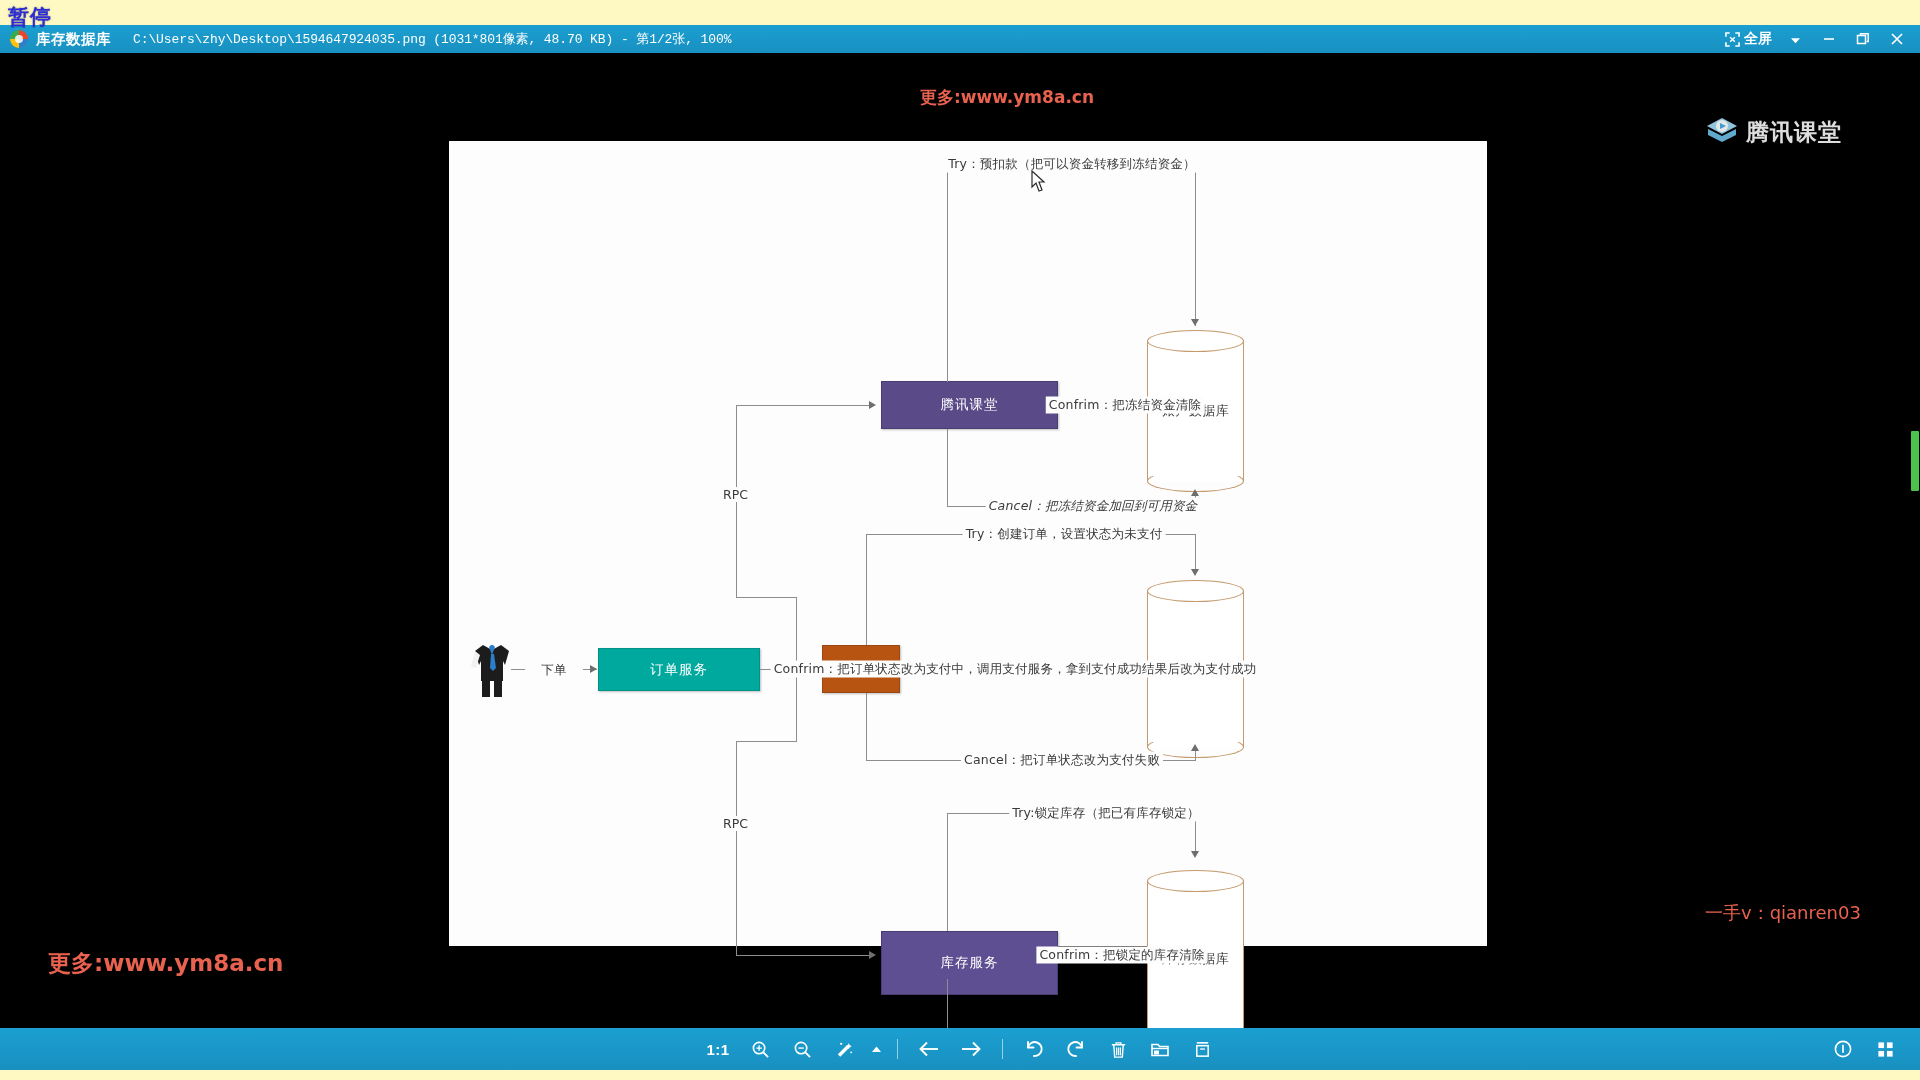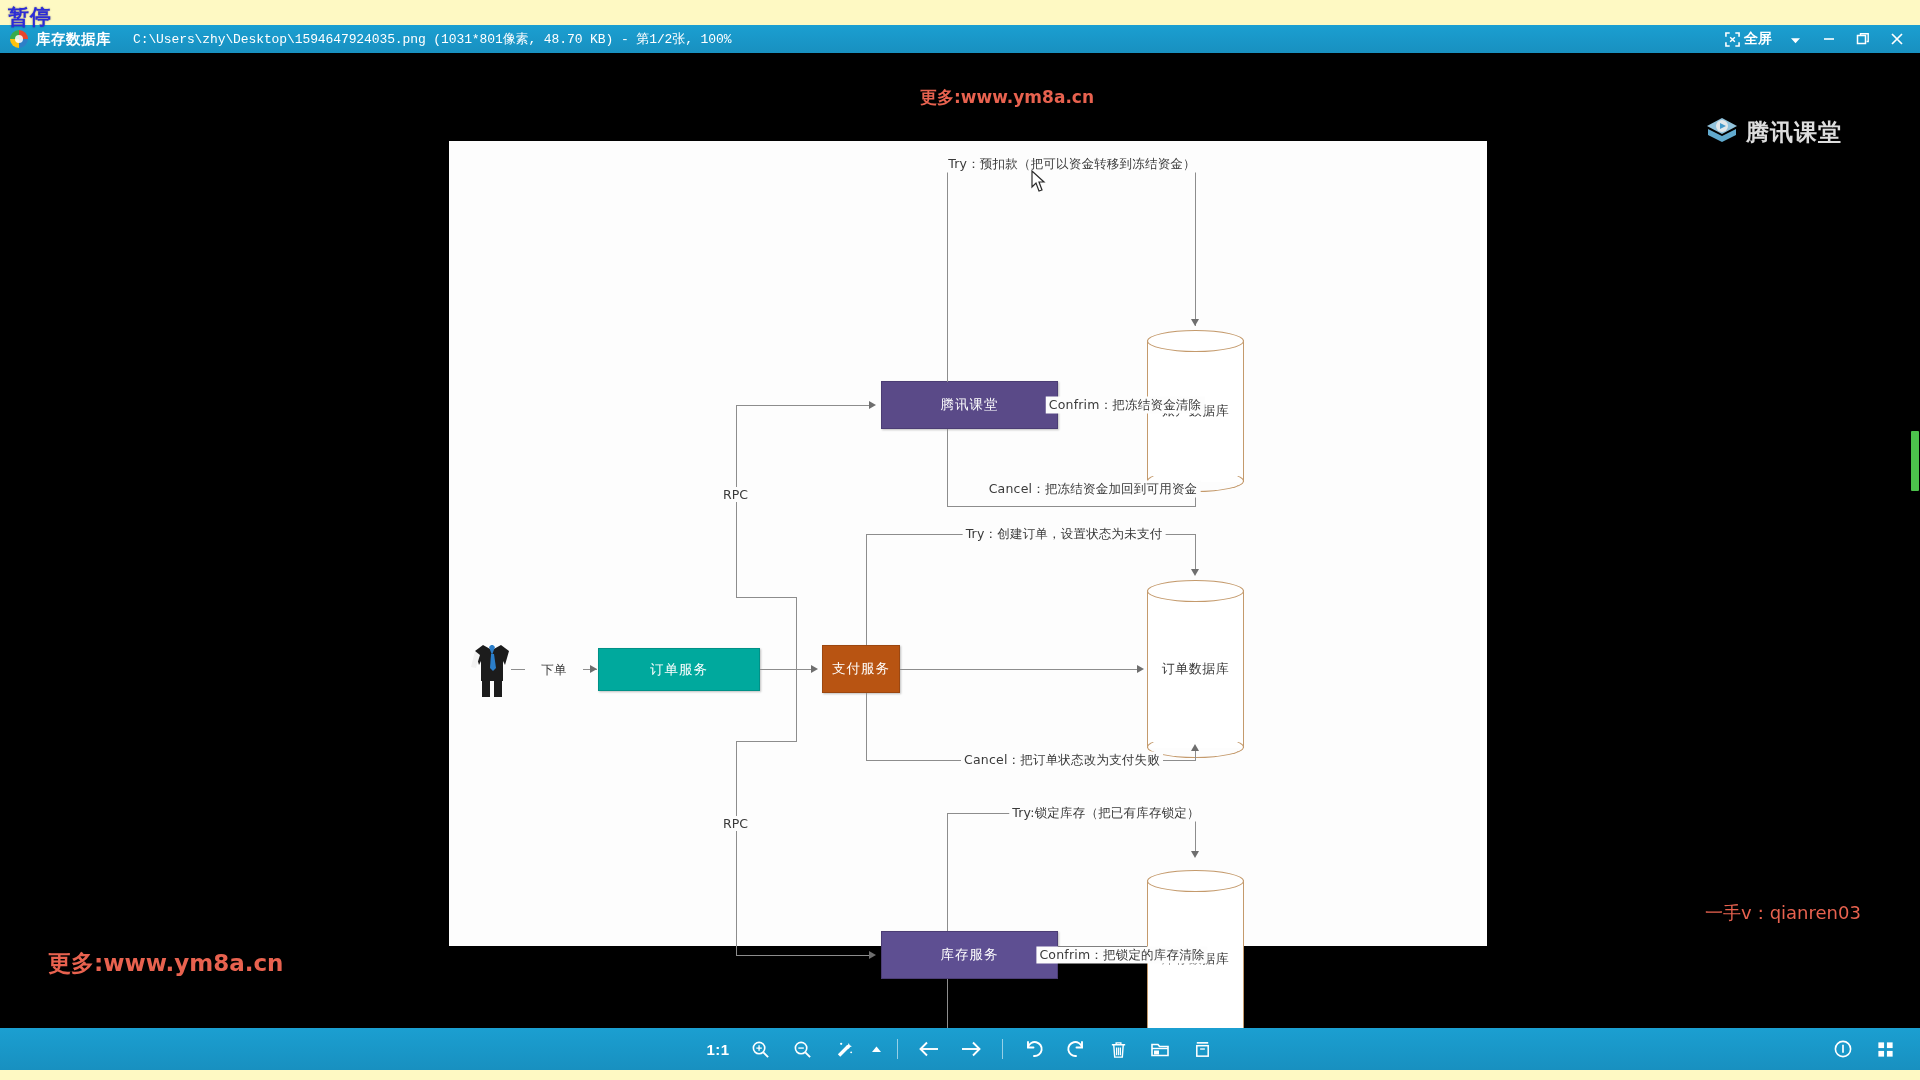--- a/index.html
+++ b/index.html
@@ -285,21 +285,21 @@
         </div>
 
         <div class="node n-pay" style="left:373px; top:504px; width:78px; height:48px;">
           <span>支付服务</span>
         </div>
 
         <div class="node n-account" style="left:432px; top:240px; width:177px; height:48px;">
           <span>腾讯课堂</span>
         </div>
 
-        <div class="node n-inventory" style="left:432px; top:790px; width:177px; height:48px;">
+        <div class="node n-inventory" style="left:432px; top:790px; width:177px; height:64px;">
           <span>库存服务</span>
         </div>
 
         <div class="edge h" style="left:311px; top:528px; width:56px;"></div>
         <div class="arrow right" style="left:362px; top:524px;"></div>
 
         <div class="edge v" style="left:287px; top:264px; height:192px;"></div>
         <div class="edge h" style="left:287px; top:264px; width:138px;"></div>
         <div class="arrow right" style="left:420px; top:260px;"></div>
         <div class="edge h" style="left:287px; top:456px; width:61px;"></div>
@@ -341,30 +341,31 @@
         <div class="elabel" style="left:623px; top:23px;">Try：预扣款（把可以资金转移到冻结资金）</div>
 
         <div class="edge h" style="left:609px; top:264px; width:84px;"></div>
         <div class="arrow right" style="left:688px; top:260px;"></div>
         <div class="elabel" style="left:676px; top:264px;">Confrim：把冻结资金清除</div>
 
         <div class="edge v" style="left:498px; top:288px; height:78px;"></div>
         <div class="edge h" style="left:498px; top:365px; width:249px;"></div>
         <div class="edge v" style="left:746px; top:355px; height:11px;"></div>
         <div class="arrow up" style="left:742px; top:348px;"></div>
-        <div class="elabel" style="left:644px; top:348px;">Cancel：把冻结资金加回到可用资金</div>
+        <div class="elabel" style="left:644px; top:365px;font-style:italic;">Cancel：把冻结资金加回到可用资金</div>
 
         <div class="edge v" style="left:417px; top:393px; height:111px;"></div>
         <div class="edge h" style="left:417px; top:393px; width:330px;"></div>
         <div class="edge v" style="left:746px; top:393px; height:40px;"></div>
         <div class="arrow down" style="left:742px; top:428px;"></div>
         <div class="elabel" style="left:615px; top:393px;">Try：创建订单，设置状态为未支付</div>
 
         <div class="edge h" style="left:451px; top:528px; width:242px;"></div>
         <div class="arrow right" style="left:688px; top:524px;"></div>
+        <div class="elabel" style="left:566px; top:528px;">Confrim：把订单状态改为支付中，调用支付服务，拿到支付成功结果后改为支付成功</div>
 
         <div class="edge v" style="left:417px; top:552px; height:68px;"></div>
         <div class="edge h" style="left:417px; top:619px; width:330px;"></div>
         <div class="edge v" style="left:746px; top:610px; height:10px;"></div>
         <div class="arrow up" style="left:742px; top:603px;"></div>
         <div class="elabel" style="left:613px; top:619px;">Cancel：把订单状态改为支付失败</div>
 
         <div class="edge v" style="left:498px; top:672px; height:118px;"></div>
         <div class="edge h" style="left:498px; top:672px; width:249px;"></div>
         <div class="edge v" style="left:746px; top:672px; height:43px;"></div>

